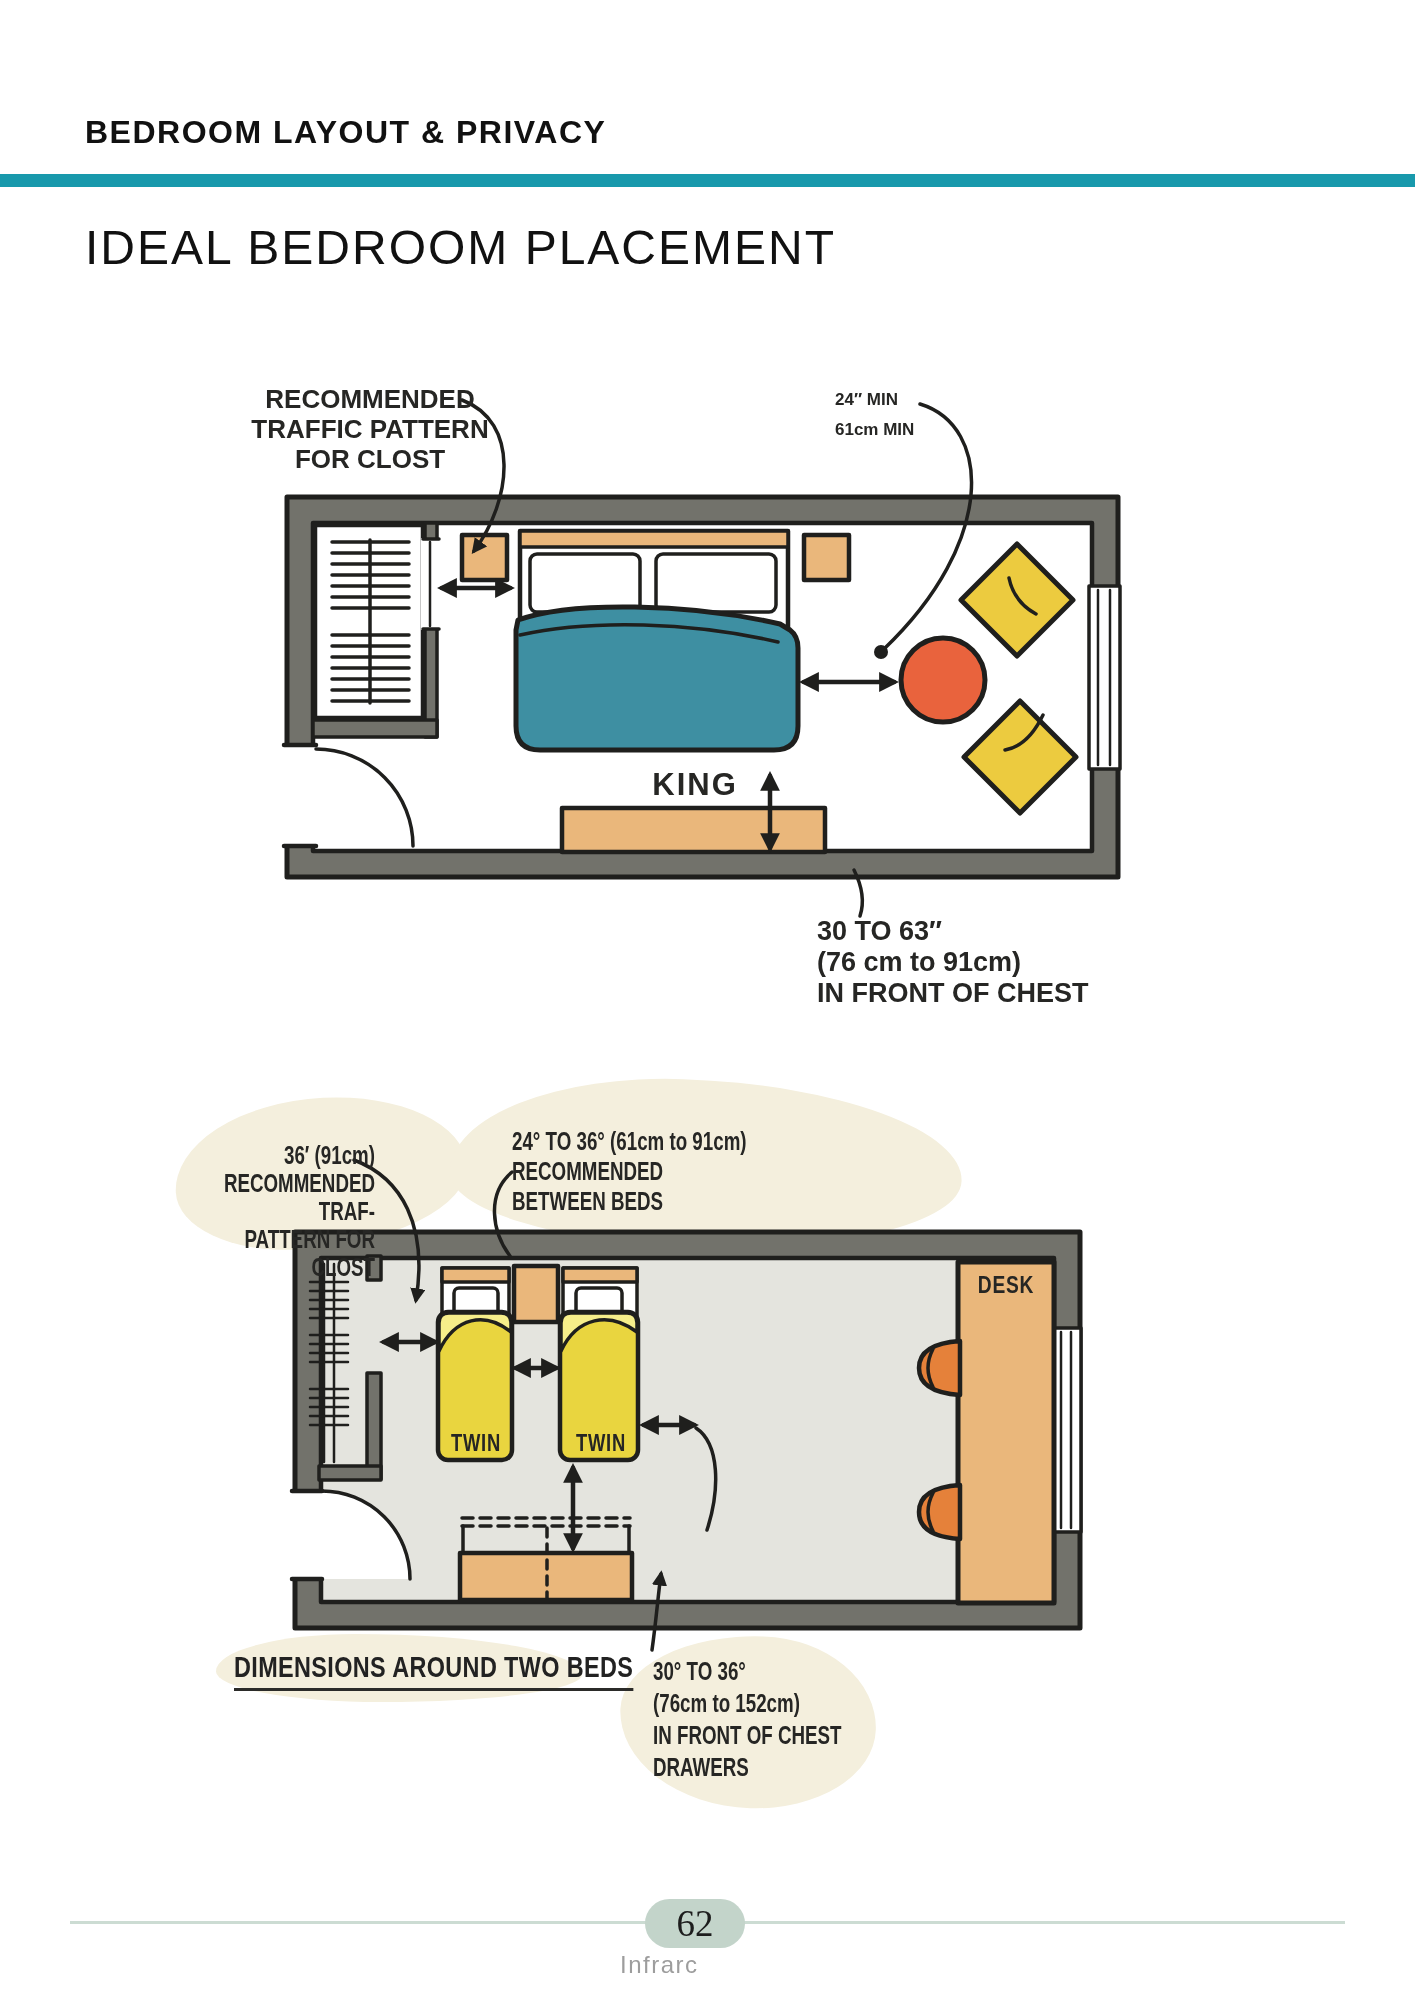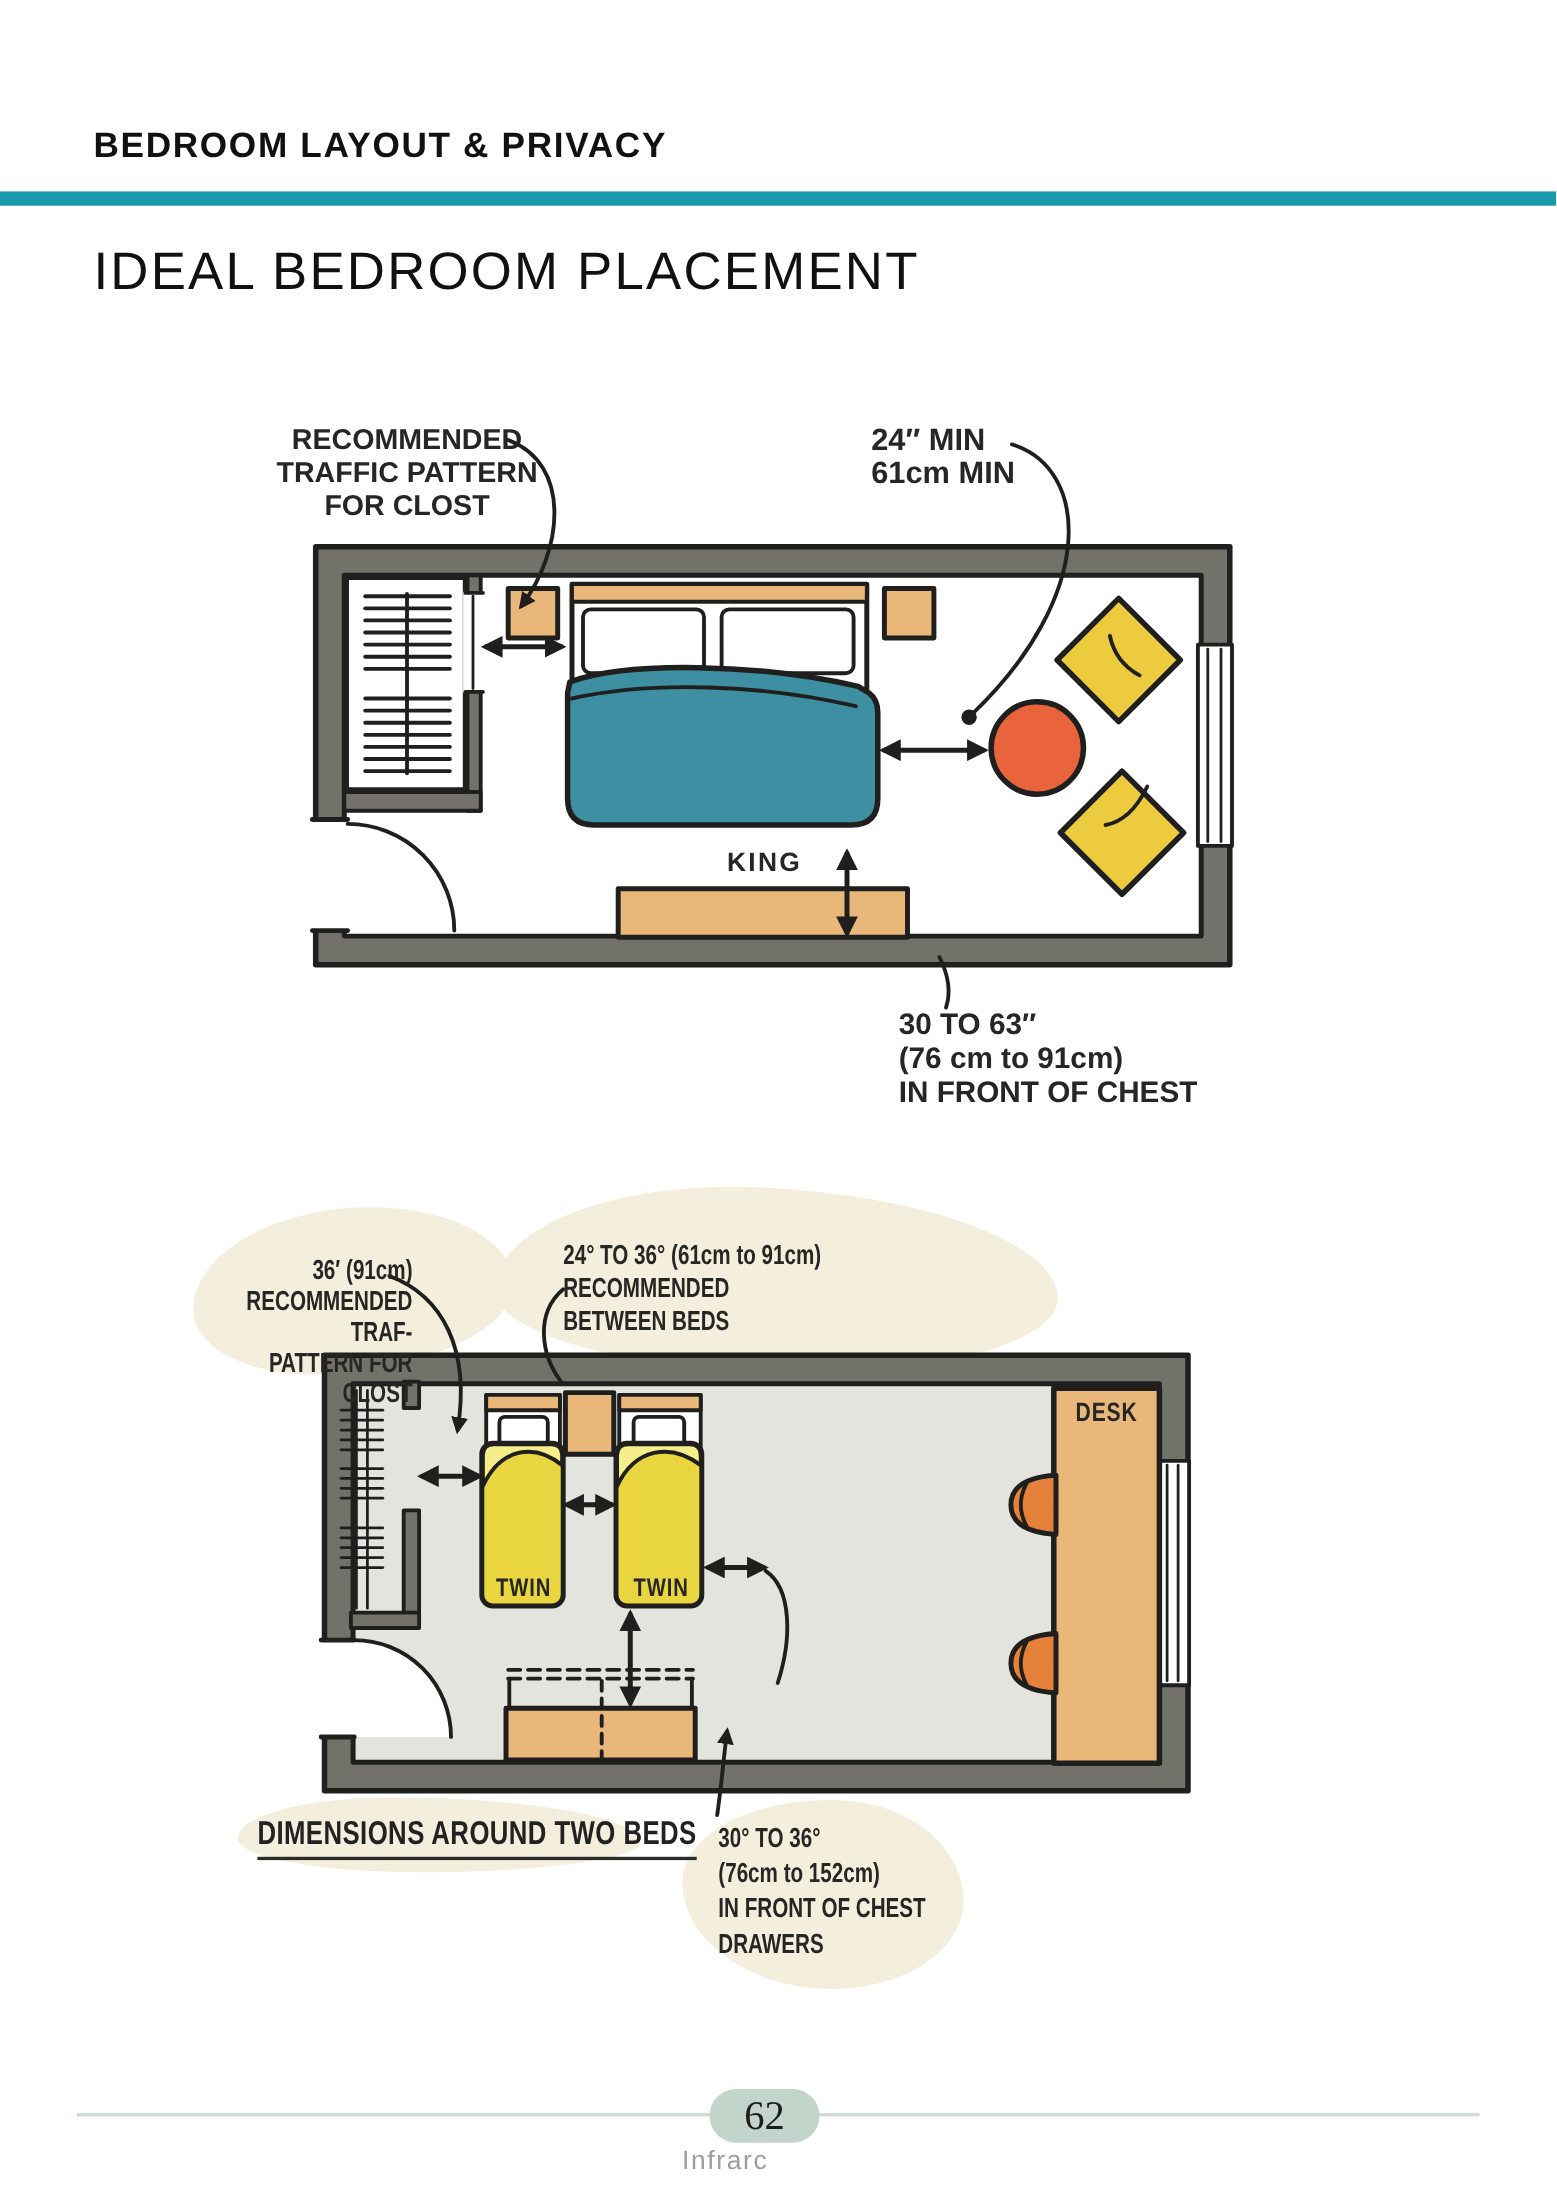--- a/index.html
+++ b/index.html
@@ -23,22 +23,22 @@
   .f-wall{fill:var(--wall,#72726b);} .f-tan{fill:var(--wood-tan,#eab77b);}
   .f-teal{fill:var(--bed-teal,#3e8fa2);} .f-yel{fill:var(--pillow-yellow,#eccb3f);}
   .f-byel{fill:var(--blanket-yellow,#e9d53f);} .f-fold{fill:var(--blanket-fold,#f6ee8a);}
   .f-red{fill:var(--ottoman-red,#e9633d);} .f-org{fill:var(--chair-orange,#e5813a);}
   .f-floor2{fill:var(--floor-two,#e4e4de);} .f-none{fill:none;}
   .sk{stroke:var(--outline,#1f1f1d);stroke-linecap:round;stroke-linejoin:round;}
   .w2{stroke-width:2.5px;} .w3{stroke-width:3.5px;} .w4{stroke-width:4.5px;} .w5{stroke-width:5px;}
   
   .ann{z-index:2;font-weight:600;line-height:30px;}
   .d1-ann-closet{left:240px;top:384px;width:260px;text-align:center;font-size:26px;}
-  .d1-ann-min{left:792px;top:385px;font-size:28px;}
-  .d1-king{left:625px;top:770px;width:140px;text-align:center;font-size:24px;letter-spacing:2px;}
+  .d1-ann-min{left:835px;top:385px;font-size:17px;}
+  .d1-king{left:625px;top:770px;width:140px;text-align:center;font-size:31px;letter-spacing:2px;}
   .caption{z-index:2;font-weight:700;border-bottom:3px solid #2b2b29;padding-bottom:4px;color:#222;}
   .d1-caption{left:228px;top:912px;font-size:34px;letter-spacing:1px;}
   .d1-chest{left:817px;top:916px;font-size:27px;line-height:31px;}
   .cond-r{transform:scaleX(.75);transform-origin:100% 0;}
   .cond-l{transform:scaleX(.75);transform-origin:0 0;}
   .cond-c{transform:scaleX(.8);transform-origin:50% 0;}
   .d2-ann-closet{left:135px;top:1141px;width:240px;text-align:right;font-size:25px;line-height:28px;}
   .d2-ann-between{left:512px;top:1126px;font-size:25px;line-height:30px;}
   .d2-twin1{left:438px;top:1428px;width:76px;text-align:center;font-size:23px;letter-spacing:1px;}
   .d2-twin2{left:561px;top:1428px;width:80px;text-align:center;font-size:23px;letter-spacing:1px;}

